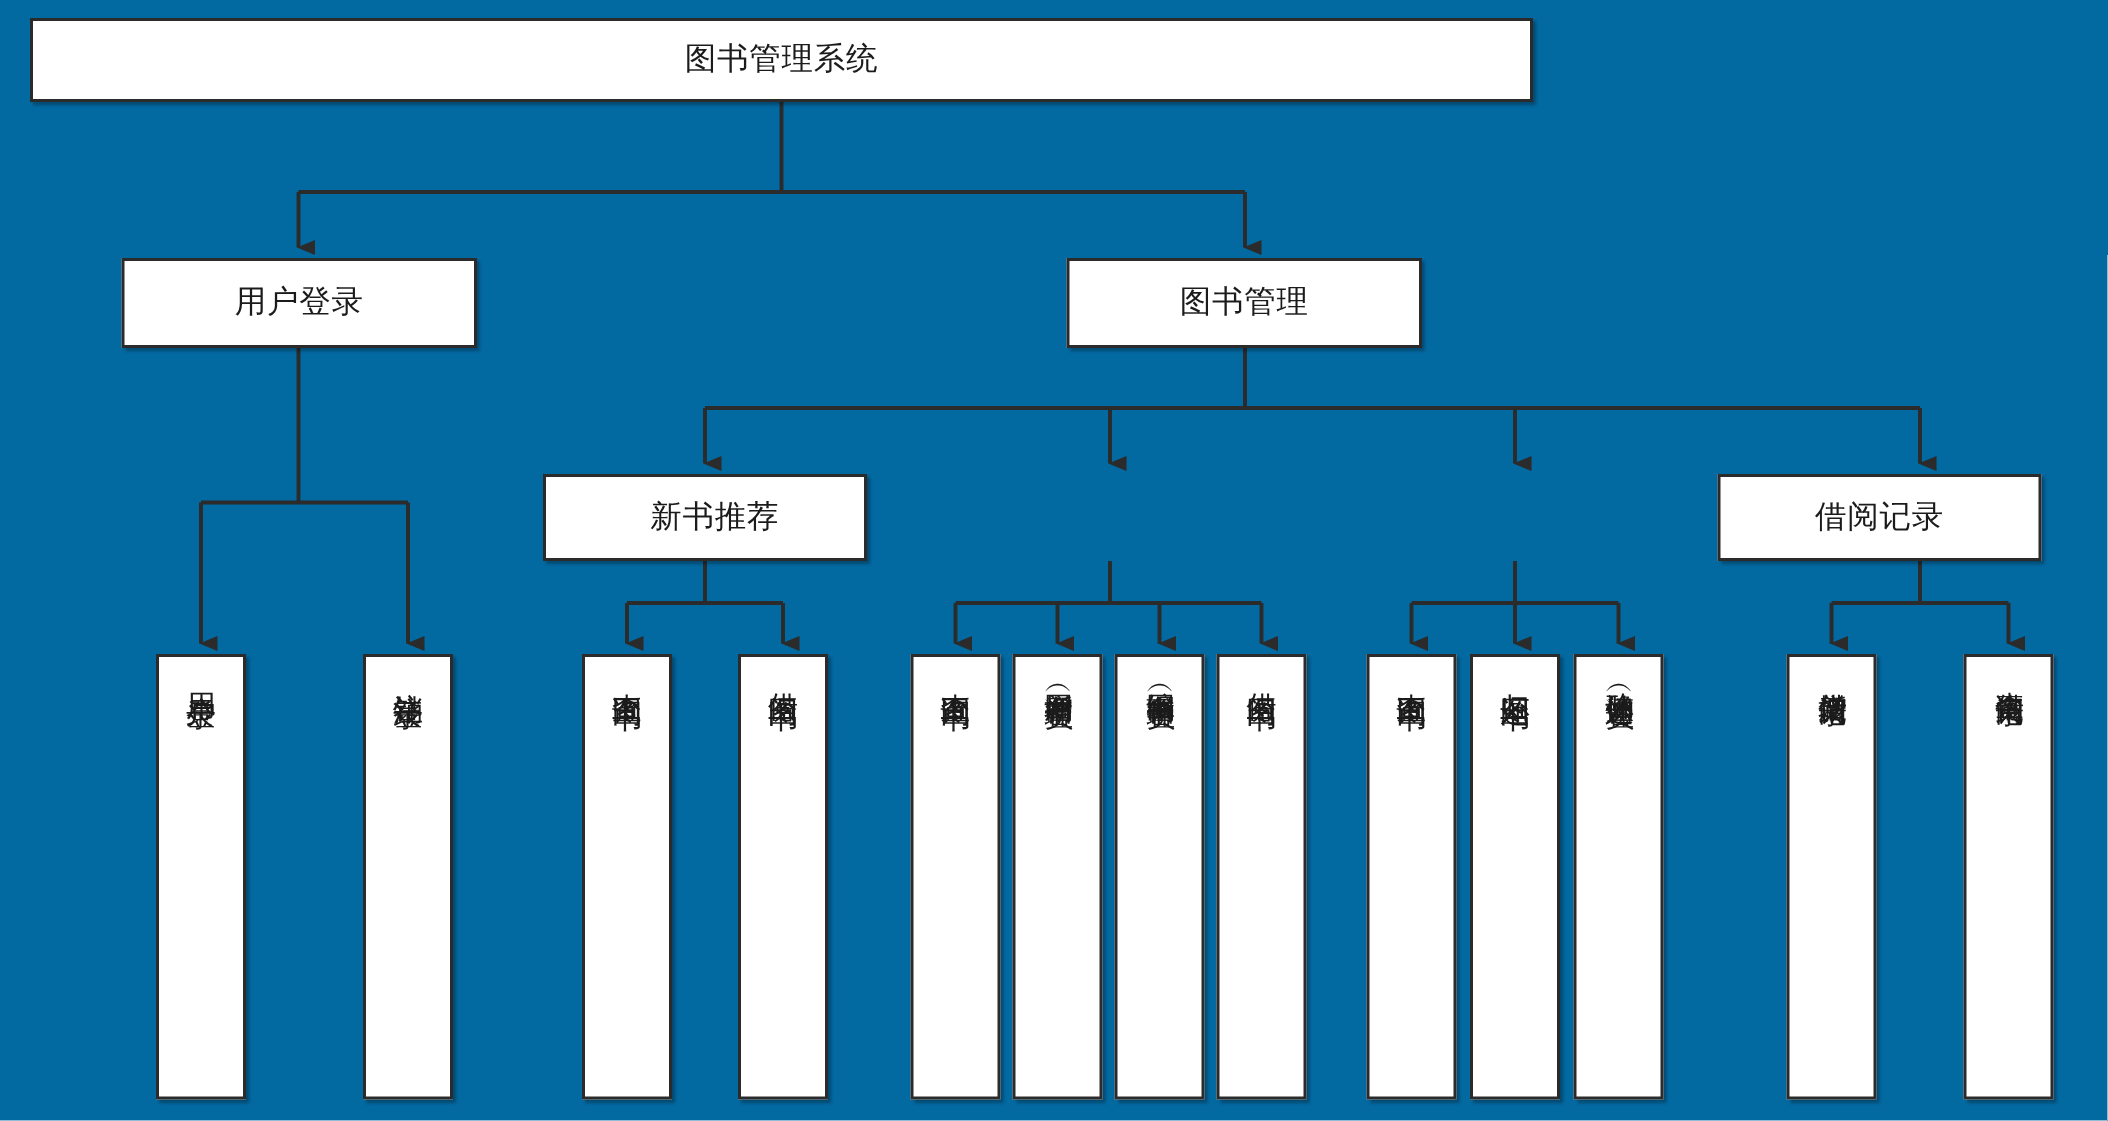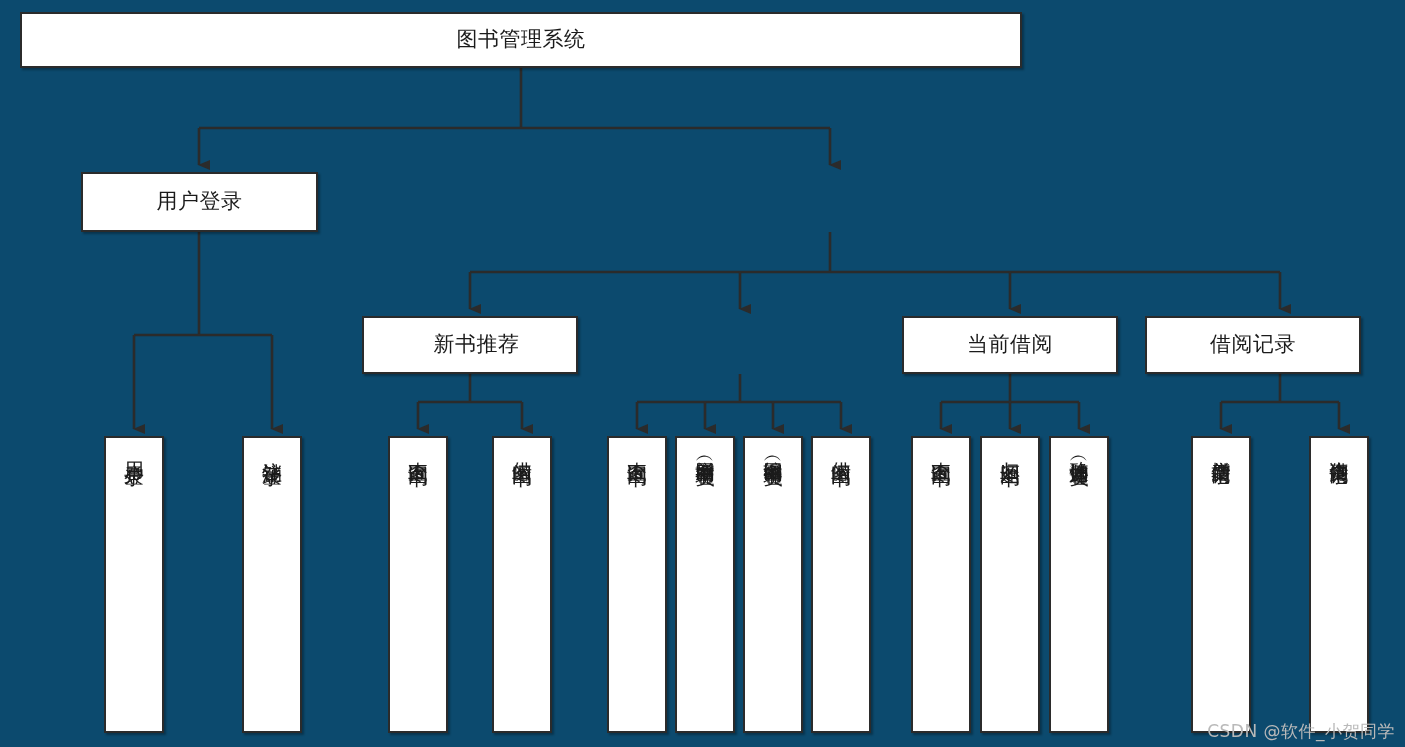--- a/index.html
+++ b/index.html
@@ -7,21 +7,21 @@
     padding: 0;
     background: #ffffff;
   }
   body {
     font-family: "DejaVu Sans", "Liberation Sans", sans-serif;
   }
   #canvas {
     position: relative;
     width: 1405px;
     height: 747px;
-    background: #0c4a6e;
+    background: #0369a1;
     overflow: hidden;
   }
   #wires {
     position: absolute;
     left: 0;
     top: 0;
     width: 1405px;
     height: 747px;
   }
   .node {
@@ -128,29 +128,29 @@
   </svg>
 
   <div class="node horiz" style="left:20px; top:12px; width:1002px; height:56px;">
     <span class="label">图书管理系统</span>
   </div>
 
   <div class="node horiz" style="left:81px; top:172px; width:237px; height:60px;">
     <span class="label">用户登录</span>
   </div>
 
+  <div class="node horiz" style="left:711px; top:172px; width:237px; height:60px;">
+    <span class="label">图书管理</span>
+  </div>
 
   <div class="node horiz" style="left:362px; top:316px; width:216px; height:58px;padding-left:13px;">
     <span class="label">新书推荐</span>
   </div>
 
 
-  <div class="node horiz" style="left:902px; top:316px; width:216px; height:58px;">
-    <span class="label">当前借阅</span>
-  </div>
 
   <div class="node horiz" style="left:1145px; top:316px; width:216px; height:58px;">
     <span class="label">借阅记录</span>
   </div>
 
   <div class="node vert" style="left:104px; top:436px; width:60px; height:297px;">
     <span class="label">用户登录</span>
   </div>
 
   <div class="node vert" style="left:242px; top:436px; width:60px; height:297px;">
@@ -194,15 +194,14 @@
   </div>
 
   <div class="node vert long" style="left:1191px; top:436px; width:60px; height:297px;">
     <span class="label">新增借阅记录</span>
   </div>
 
   <div class="node vert long" style="left:1309px; top:436px; width:60px; height:297px;">
     <span class="label">查询借阅记录</span>
   </div>
 
-  <div id="watermark">CSDN @软件_小贺同学</div>
 
 </div>
 
 </body></html>

